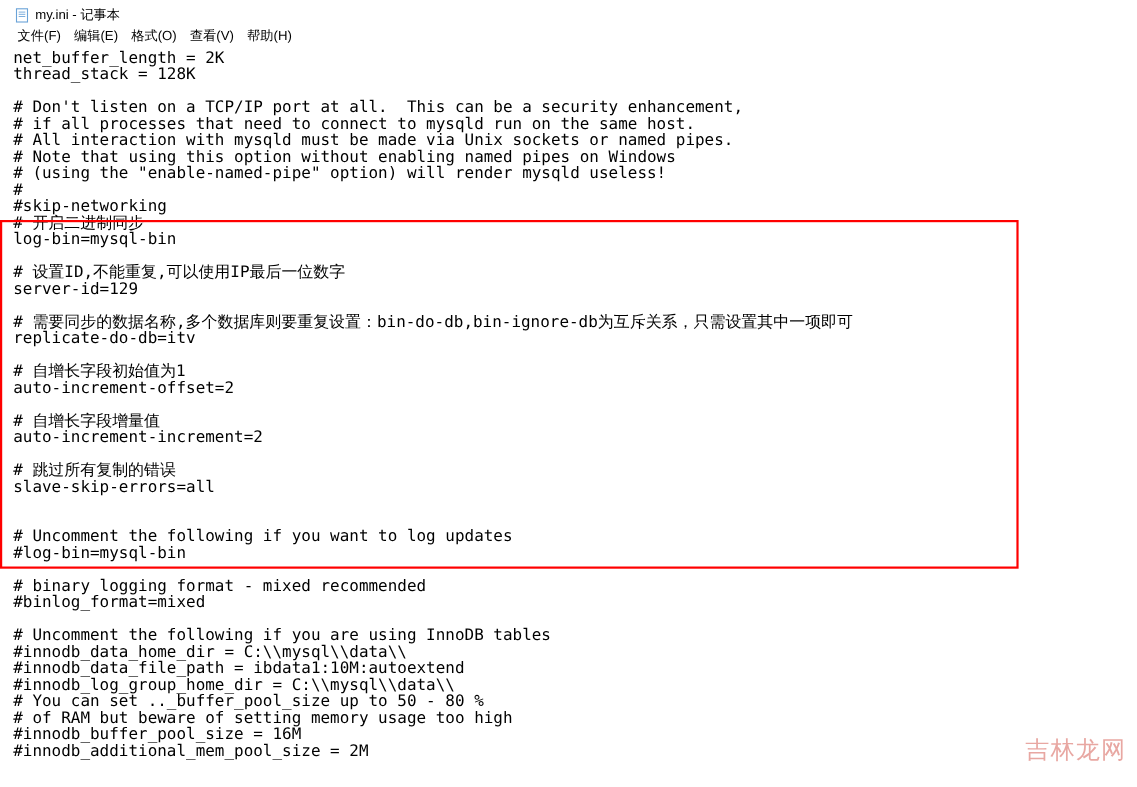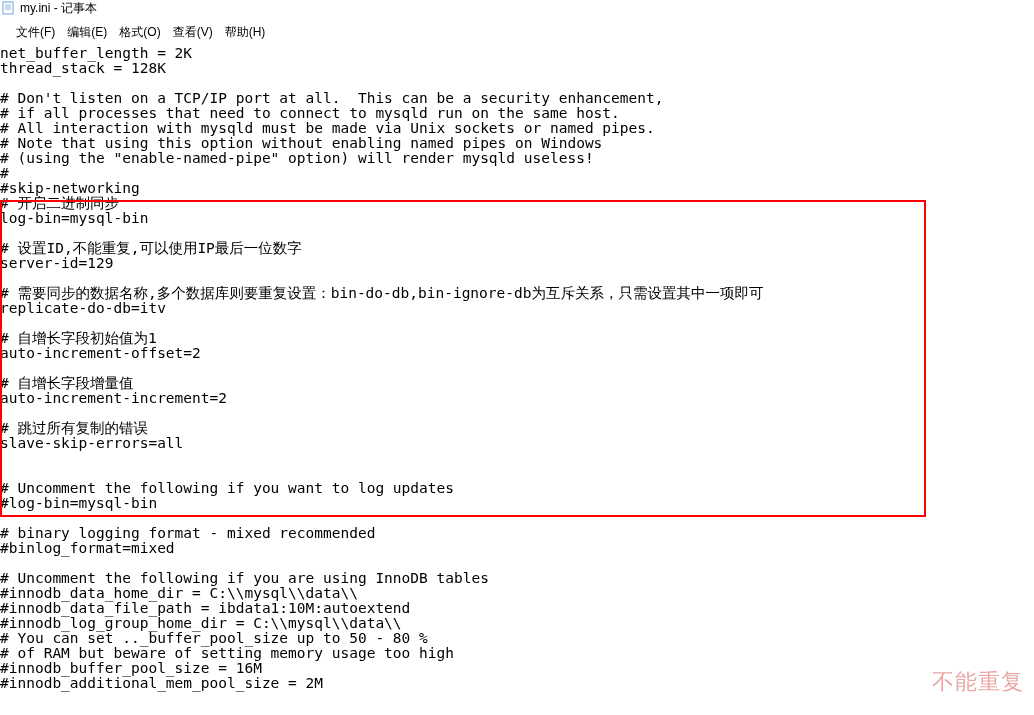--- a/index.html
+++ b/index.html
@@ -1,22 +1,22 @@
 <!DOCTYPE html>
 <html><head>
 <meta charset="utf-8">
 <style>
   * { margin: 0; padding: 0; box-sizing: border-box; }
   html, body { width: 1034px; height: 715px; overflow: hidden; font-family: "SimSun", "宋体", "Microsoft YaHei", sans-serif; }
   body { background: #ffffff; color: #000000; position: relative; }
-  .title-bar { height: 22px; display: flex; align-items: flex-start; padding: 0 0; background: #ffffff; font-size: 12px; color: #000; }
+  .title-bar { height: 22px; display: flex; align-items: flex-end; padding: 0 12px; background: #ffffff; font-size: 12px; color: #000; }
   .title-bar .icon { width: 16px; height: 16px; margin-right: 4px; display: flex; align-items: center; justify-content: center; }
   .menu-bar { height: 20px; display: flex; align-items: center; padding: 0 16px; font-size: 12px; gap: 12px; background: #ffffff; }
   .menu-item { cursor: default; }
-  .editor { position: relative; padding: 4px 0 0 0; }
+  .editor { position: relative; padding: 4px 0 0 12px; }
   .editor pre { font-family: "SimSun", "NSimSun", "宋体", "Consolas", monospace; font-size: 14.5px; line-height: 15px; white-space: pre; color: #000; }
   .highlight-box { position: absolute; border: 2px solid #ff0000; z-index: 10; pointer-events: none; }
   .watermark { position: absolute; right: 10px; bottom: 18px; font-size: 22px; font-family: "Microsoft YaHei", "SimHei", sans-serif; color: rgba(203, 60, 48, 0.45); font-weight: 500; letter-spacing: 1px; pointer-events: none; }
 </style>
 </head>
 <body>
 
 <div class="title-bar">
   <span class="icon">
     <svg width="14" height="14" viewBox="0 0 14 14">
@@ -78,13 +78,13 @@
 #innodb_data_file_path = ibdata1:10M:autoextend
 #innodb_log_group_home_dir = C:\\mysql\\data\\
 # You can set .._buffer_pool_size up to 50 - 80 %
 # of RAM but beware of setting memory usage too high
 #innodb_buffer_pool_size = 16M
 #innodb_additional_mem_pool_size = 2M</pre>
 </div>
 
 <div class="highlight-box" id="highlight-box" style="left: 0px; top: 200px; width: 926px; height: 317px;"></div>
 
-<div class="watermark">不能重复</div>
+<div class="watermark">吉林龙网</div>
 
 </body></html>

